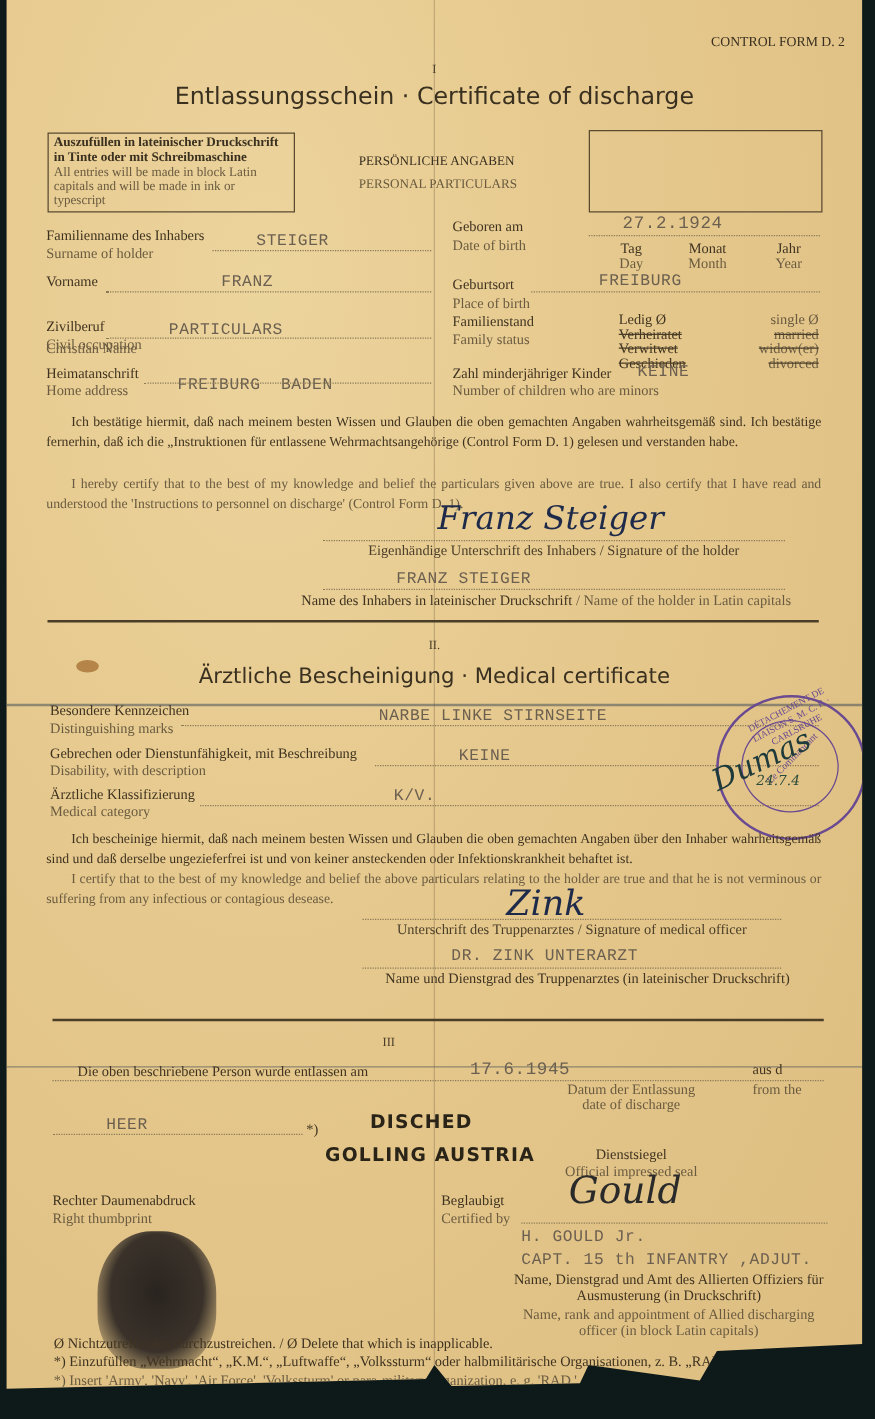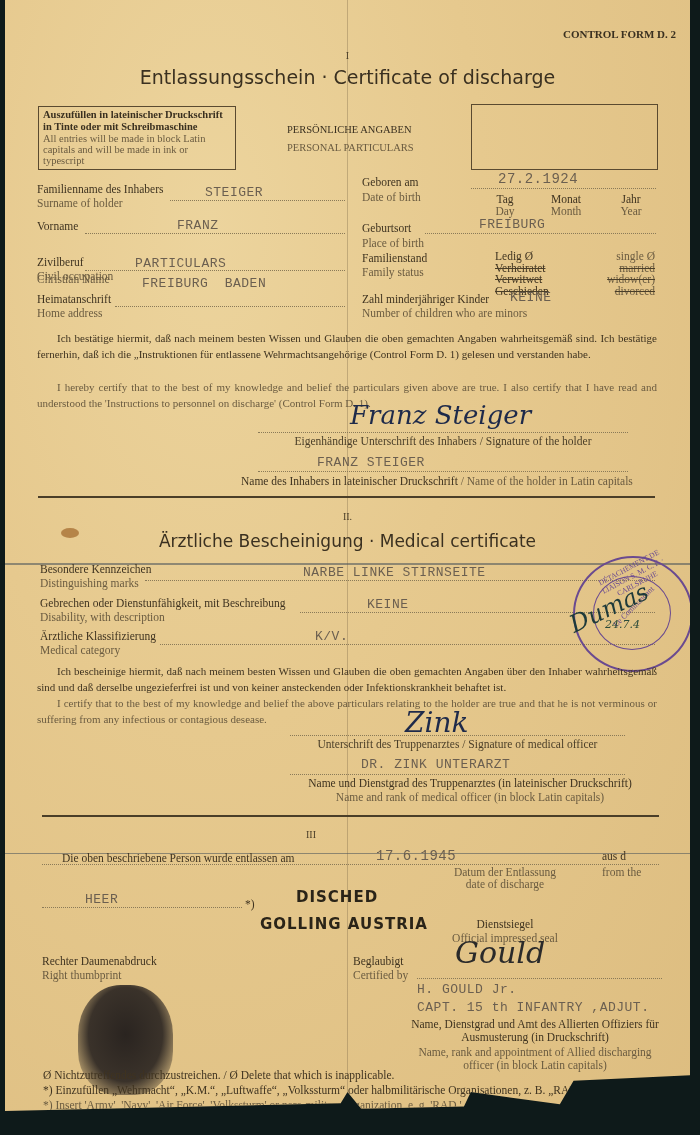--- a/index.html
+++ b/index.html
@@ -30,21 +30,21 @@
   .stain { position:absolute; background:#a0652a; border-radius:50%; opacity:0.7; }
 </style>
 </head>
 <body>
 
 <div class="paper">
   <div class="fold-v"></div>
   <div class="fold-h" style="top:563px;"></div>
   <div class="fold-h" style="top:853px; height:1px;"></div>
 
-  <div class="abs" style="right:14px; top:28px; font-size:11px; font-weight:bold; color:#3a3020;">CONTROL FORM D. 2</div>
+  <div class="abs" style="right:14px; top:28px; font-size:11px; font-weight:normal; color:#3a3020;">CONTROL FORM D. 2</div>
 
   <div class="abs center" style="left:0; width:685px; top:50px; font-size:10px;">I</div>
   <div class="abs center title" style="left:0; width:685px; top:66px;">Entlassungsschein · Certificate of discharge</div>
 
   <div class="box" style="left:33px; top:106px; width:198px; height:64px; padding:2px 4px; box-sizing:border-box;">
     <div style="font-size:10.5px; line-height:12px; font-weight:bold; color:#3a3020;">Auszufüllen in lateinischer Druckschrift in Tinte oder mit Schreibmaschine</div>
     <div style="font-size:10.5px; line-height:11px; color:#6a5b40;">All entries will be made in block Latin capitals and will be made in ink or typescript</div>
   </div>
   <div class="abs" style="left:282px; top:124px; font-size:10.5px; color:#3a3020;">PERSÖNLICHE ANGABEN</div>
   <div class="abs" style="left:282px; top:142px; font-size:10.5px; color:#6a5b40;">PERSONAL PARTICULARS</div>
@@ -60,21 +60,21 @@
   <div class="abs typed" style="left:172px; top:218px;">FRANZ</div>
   <div class="dotline" style="left:80px; top:233px; width:260px;"></div>
 
   <div class="abs de" style="left:32px; top:256px;">Zivilberuf</div>
   <div class="abs en" style="left:32px; top:270px;">Civil occupation</div>
   <div class="abs typed" style="left:130px; top:256px;">PARTICULARS</div>
   <div class="dotline" style="left:80px; top:270px; width:260px;"></div>
 
   <div class="abs de" style="left:32px; top:293px;">Heimatanschrift</div>
   <div class="abs en" style="left:32px; top:307px;">Home address</div>
-  <div class="abs typed" style="left:137px; top:276px; word-spacing:8px;text-align:right;">FREIBURG BADEN</div>
+  <div class="abs typed" style="left:137px; top:300px; word-spacing:8px;text-align:right;">FREIBURG BADEN</div>
   <div class="dotline" style="left:110px; top:306px; width:230px;"></div>
 
   <div class="abs de" style="left:357px; top:176px;">Geboren am</div>
   <div class="abs en" style="left:357px; top:191px;">Date of birth</div>
   <div class="abs typed" style="left:493px; top:171px; font-size:14px;">27.2.1924</div>
   <div class="dotline" style="left:466px; top:188px; width:185px;"></div>
   <div class="abs center" style="left:480px; top:193px; width:40px; font-size:11.5px; line-height:12px;">
     <div class="de">Tag</div>
     <div class="en">Day</div>
   </div>
@@ -161,21 +161,20 @@
 
   <div class="abs para" style="left:32px; top:663px; width:620px; text-indent:20px;">Ich bescheinige hiermit, daß nach meinem besten Wissen und Glauben die oben gemachten Angaben über den Inhaber wahrheitsgemäß sind und daß derselbe ungezieferfrei ist und von keiner ansteckenden oder Infektionskrankheit behaftet ist.</div>
   <div class="abs para para-en" style="left:32px; top:695px; width:620px; text-indent:20px;">I certify that to the best of my knowledge and belief the above particulars relating to the holder are true and that he is not verminous or suffering from any infectious or contagious desease.</div>
 
   <div class="abs sig" style="left:400px; top:706px; font-size:28px;">Zink</div>
   <div class="dotline" style="left:285px; top:735px; width:335px;"></div>
   <div class="abs center" style="left:285px; width:335px; top:738px; font-size:11.5px; color:#4a3e28;">Unterschrift des Truppenarztes / Signature of medical officer</div>
   <div class="abs typed" style="left:356px; top:757px;">DR. ZINK UNTERARZT</div>
   <div class="dotline" style="left:285px; top:774px; width:335px;"></div>
   <div class="abs center de" style="left:285px; width:360px; top:777px;">Name und Dienstgrad des Truppenarztes (in lateinischer Druckschrift)</div>
-  <div class="abs center en" style="left:285px; width:360px; top:791px;">Name and rank of medical officer (in block Latin capitals)</div>
   <div class="rule" style="left:37px; top:815px; width:617px;"></div>
 
   <div class="abs center" style="left:0; width:612px; top:829px; font-size:10px;">III</div>
   <div class="abs de" style="left:57px; top:852px;">Die oben beschriebene Person wurde entlassen am</div>
   <div class="abs typed" style="left:355px; top:848px; font-size:14px;margin-left:16px;">17.6.1945</div>
   <div class="dotline" style="left:37px; top:864px; width:617px;"></div>
   <div class="abs center en" style="left:440px; width:120px; top:866px; line-height:12px;">
     <div>Datum der Entlassung</div>
     <div>date of discharge</div>
   </div>

